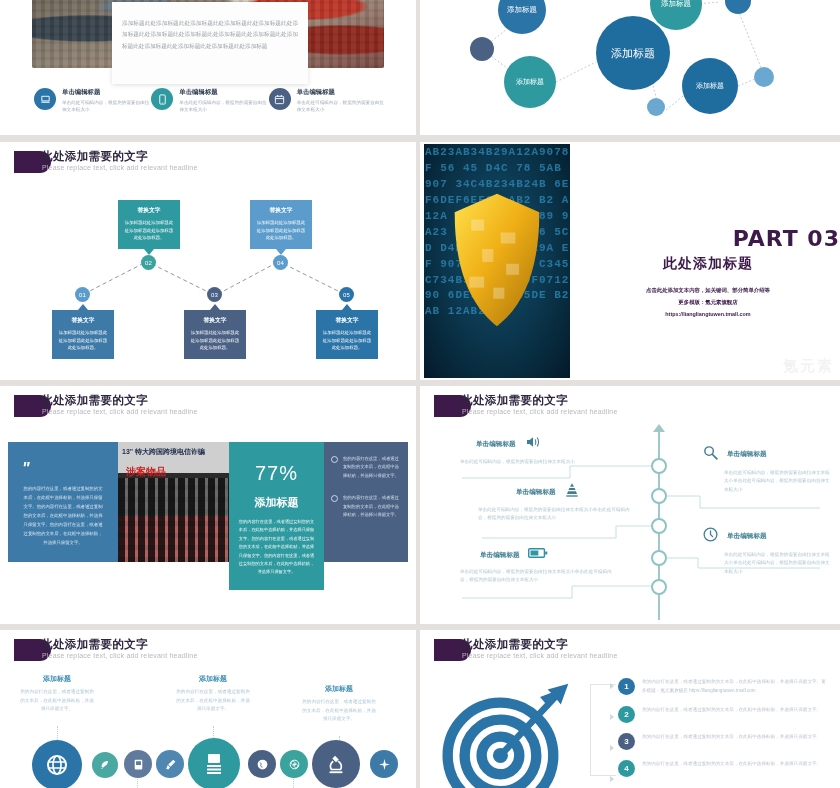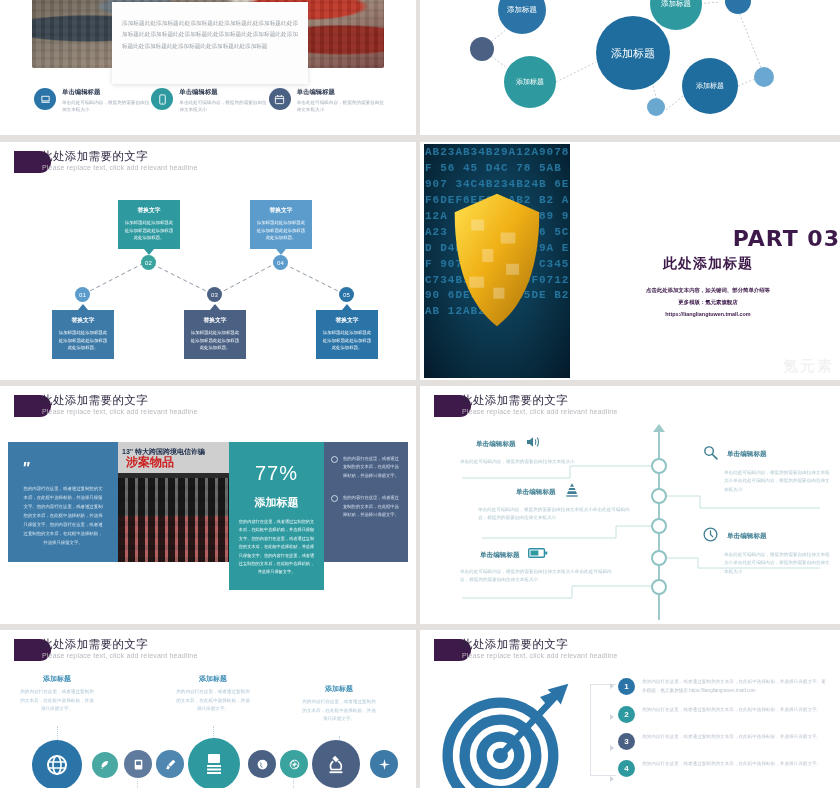--- a/index.html
+++ b/index.html
@@ -20,21 +20,21 @@
     position: absolute; left: 20px; top: 9px;
     width: 31px; height: 22px;
     background: #3d1a4a; border-radius: 0 12px 12px 0;
   }
   .hdr-tab::before{
     content:""; position:absolute; left:-6px; top:0; width:8px; height:22px;
     background:#3d1a4a;
   }
   .hdr-title {
     position: absolute; left: 41px; top: 7px;
-    font-size: 11.5px; font-weight: normal; color: #2f2640;
+    font-size: 11.5px; font-weight: bold; color: #2f2640;
     letter-spacing: .4px; white-space: nowrap;
   }
   .hdr-sub {
     position: absolute; left: 42px; top: 22px;
     font-size: 7px; color: #b9b7bd; letter-spacing: .2px; white-space: nowrap;
   }
 
   
   #s1 { left: 0; top: 0; width: 416px; height: 135px; }
   .s1-photo {
@@ -137,21 +137,21 @@
   }
   .s5-qmark { font-size: 16px; font-weight: bold; color: #fff; margin: 18px 0 6px; font-style: italic; }
   .s5-quote p { font-size: 4.4px; line-height: 2.05; text-align: center; }
   .s5-photo {
     position: absolute; left: 118px; top: 56px; width: 111px; height: 120px;
     background:
       linear-gradient(180deg, #cfcfcf 0 26%, #2b2b2b 26% 62%, #9c1c1c 62% 100%);
     overflow: hidden;
   }
   .s5-photo .banner { position: absolute; left: 4px; top: 5px; font-size: 7px; font-weight: bold; color: #1b2b4a; white-space: nowrap; }
-  .s5-photo .red { position: absolute; left: 8px; top: 12px; font-size: 12px; font-weight: bold; color: #cc1f1f; }
+  .s5-photo .red { position: absolute; left: 8px; top: 23px; font-size: 10px; font-weight: bold; color: #cc1f1f; }
   .s5-photo::after{
     content:""; position:absolute; left:0; right:0; top:30%; bottom:0;
     background:
       repeating-linear-gradient(90deg, rgba(20,20,20,.85) 0 7px, rgba(220,220,220,.35) 7px 10px),
       repeating-linear-gradient(0deg, rgba(0,0,0,.25) 0 5px, transparent 5px 12px);
   }
   .s5-pct {
     position: absolute; left: 229px; top: 56px; width: 95px; height: 148px;
     background: #2e9aa0; color: #fff; text-align: center; padding: 0 9px;
   }

